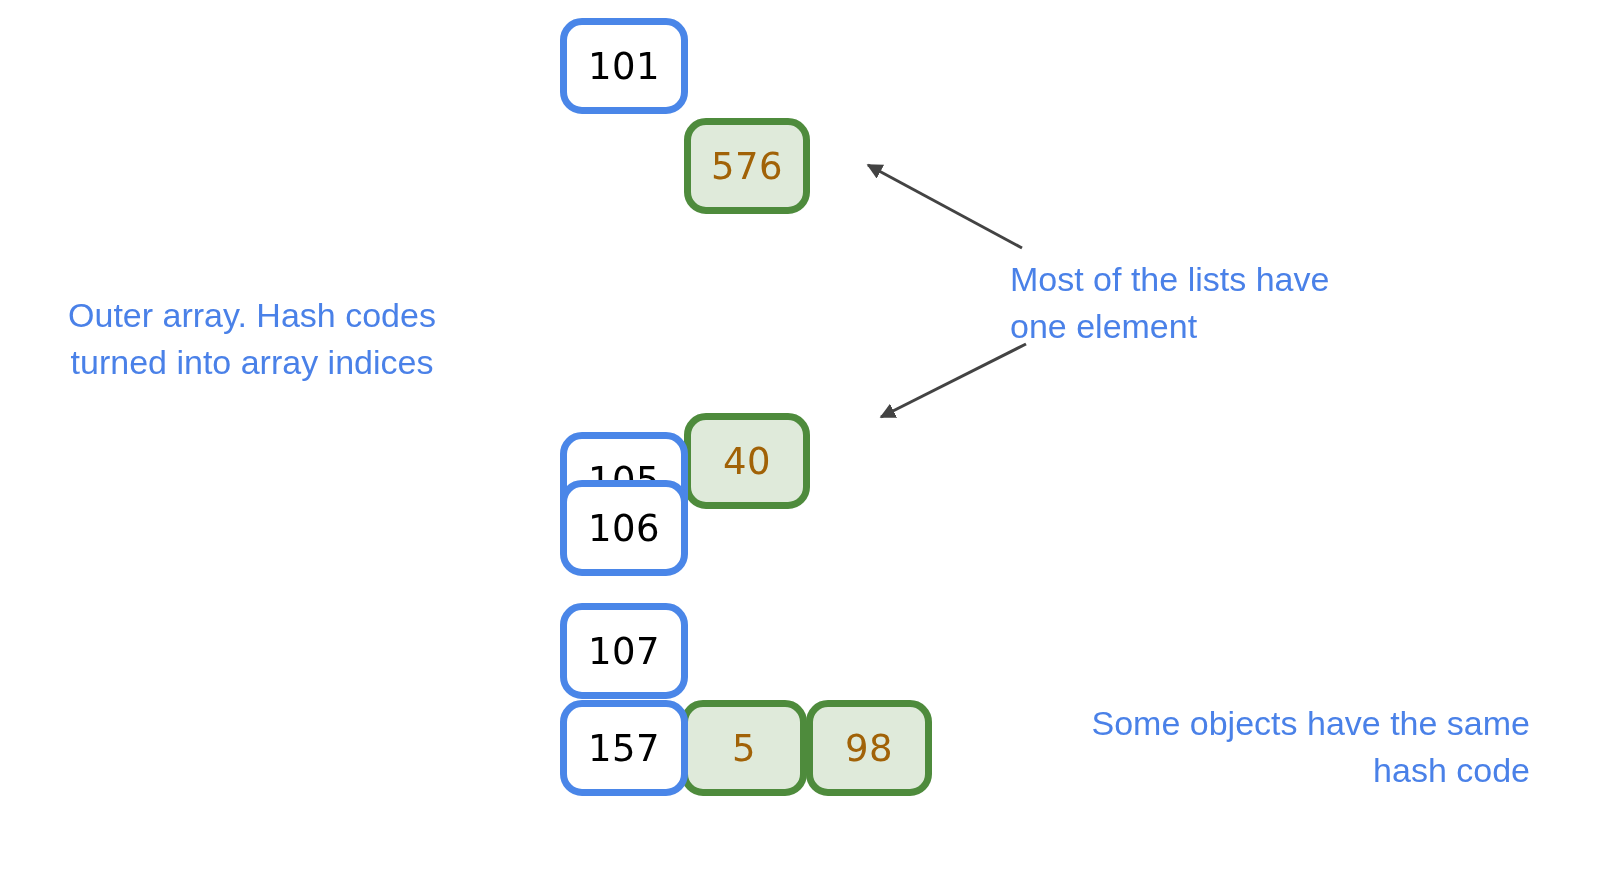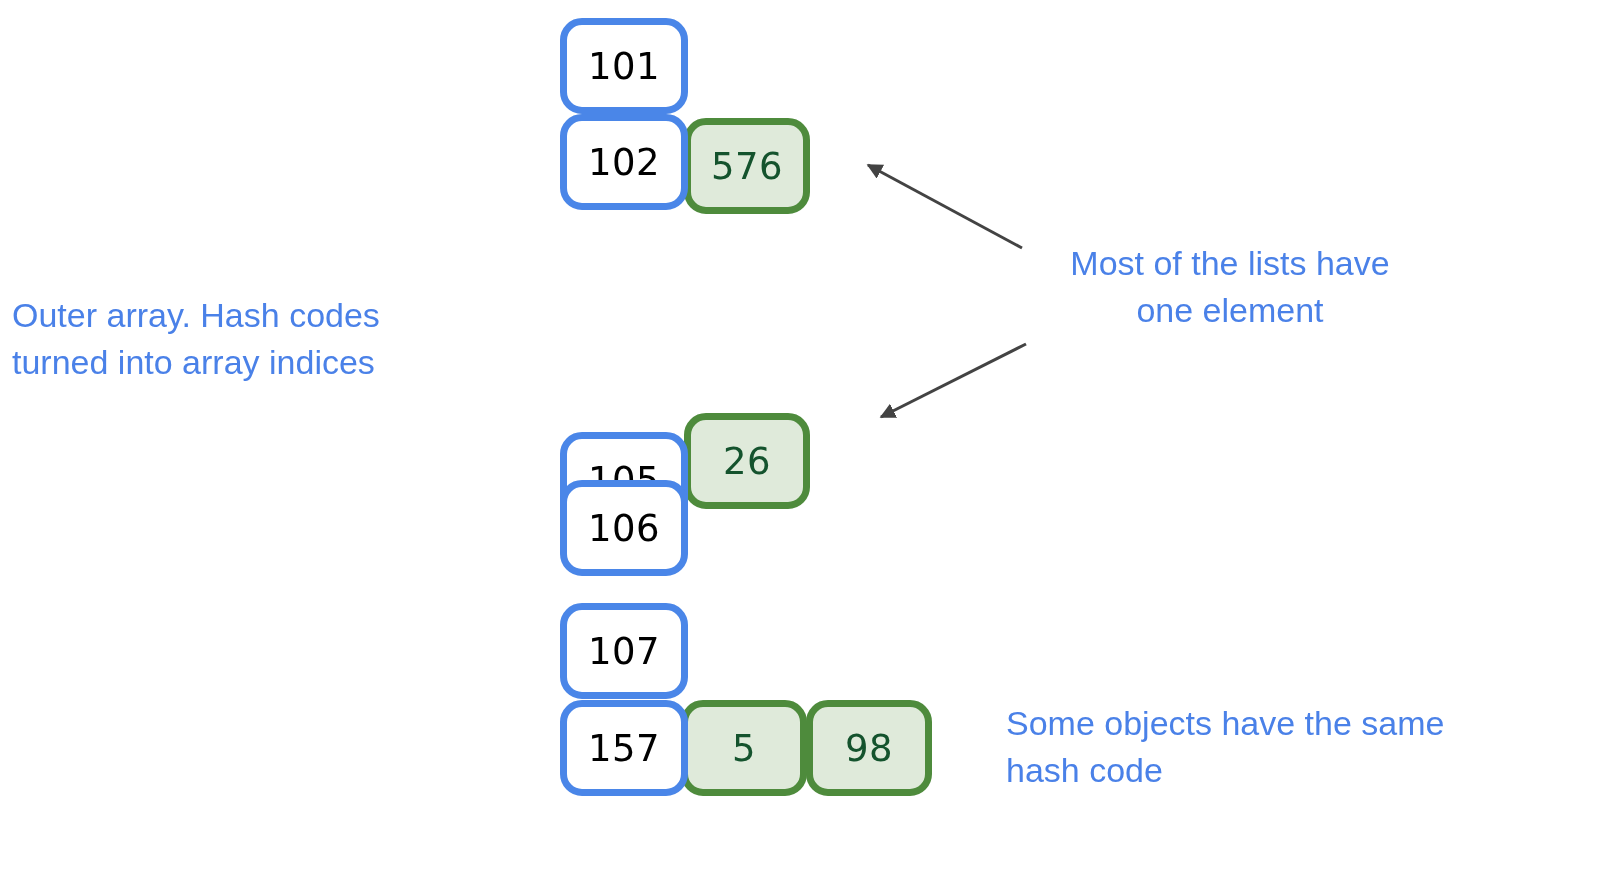--- a/index.html
+++ b/index.html
@@ -61,38 +61,38 @@
     display: flex;
     align-items: center;
     justify-content: center;
     z-index: 1;
   }
   .entry-label {
     font-family: "DejaVu Sans", sans-serif;
     font-size: 37px;
     font-weight: 400;
     letter-spacing: 0.5px;
-    color: #14532d;
+    color: #a16207;
     line-height: 1;
     user-select: none;
   }
 
   
   .annotation {
     position: absolute;
     color: #4a81e8;
     font-family: "Liberation Sans", sans-serif;
     font-size: 34px;
     line-height: 1.38;
     white-space: pre-line;
     user-select: none;
   }
-  .annotation.left   { left: 12px;   top: 292px;  width: 480px; text-align: left; }
-  .annotation.right1 { left: 1010px; top: 240px;  width: 440px; text-align: center; }
-  .annotation.right2 { left: 1006px;  top: 700px;  width: 560px; text-align: left; }
+  .annotation.left   { left: 12px;   top: 292px;  width: 480px; text-align: center; }
+  .annotation.right1 { left: 1010px; top: 256px;  width: 440px; }
+  .annotation.right2 { left: 970px;  top: 700px;  width: 560px; text-align: right; }
 
   
   #arrows {
     position: absolute;
     left: 0;
     top: 0;
     width: 1600px;
     height: 890px;
     z-index: 3;
     pointer-events: none;
@@ -110,34 +110,31 @@
       </marker>
     </defs>
     <line x1="1022" y1="248" x2="868" y2="165" stroke="#434343" stroke-width="3" marker-end="url(#head)"></line>
     <line x1="1026" y1="344" x2="881" y2="417" stroke="#434343" stroke-width="3" marker-end="url(#head)"></line>
   </svg>
 
   <div class="bucket" style="top:18px">
     <span class="bucket-label">101</span>
   </div>
 
-  <div class="bucket" style="top:114px">
-    <span class="bucket-label">102</span>
-  </div>
   <div class="entry" style="top:118px; left:684px; width:126px">
     <span class="entry-label">576</span>
   </div>
 
 
 
   <div class="bucket" style="top:432px">
     <span class="bucket-label">105</span>
   </div>
   <div class="entry" style="top:413px; left:684px; width:126px">
-    <span class="entry-label">26</span>
+    <span class="entry-label">40</span>
   </div>
 
   <div class="bucket" style="top:480px">
     <span class="bucket-label">106</span>
   </div>
 
   <div class="bucket" style="top:603px">
     <span class="bucket-label">107</span>
   </div>
 

